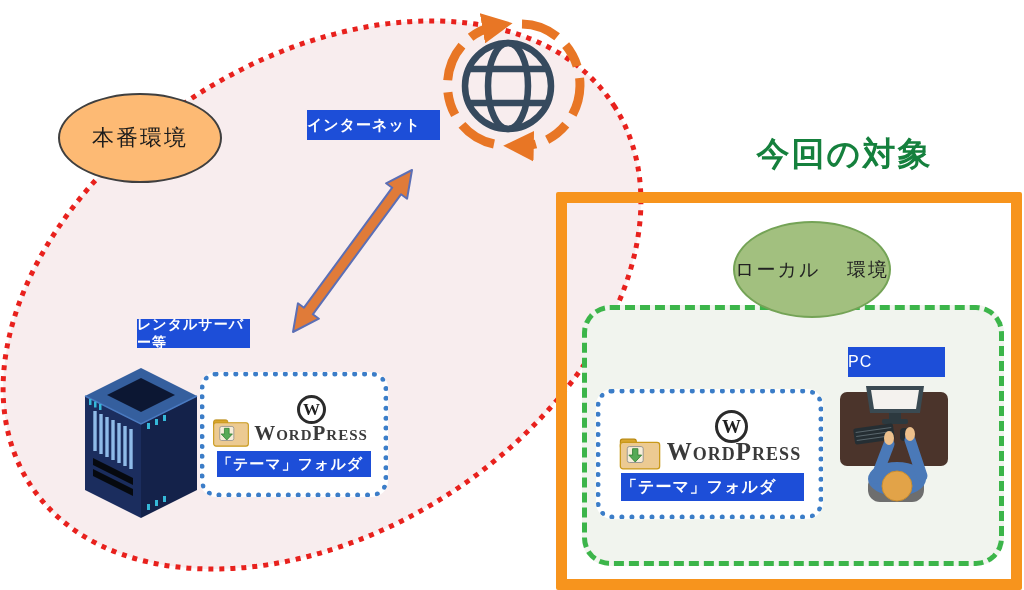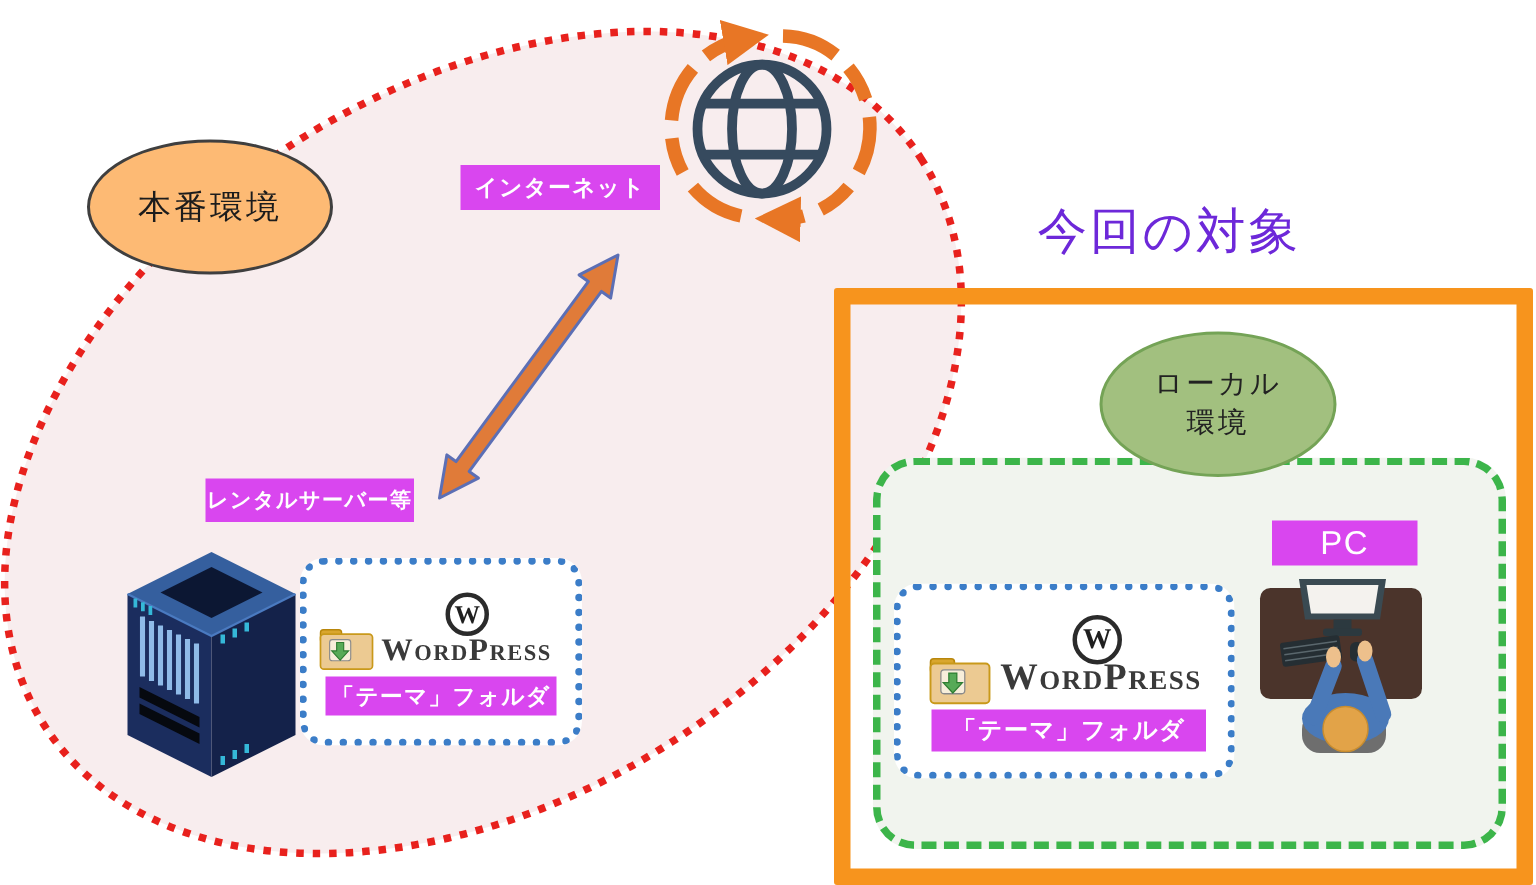--- a/index.html
+++ b/index.html
@@ -3,47 +3,47 @@
 <meta charset="utf-8">
 <style>
   html,body{margin:0;padding:0;}
   body{
     width:1024px;height:590px;position:relative;overflow:hidden;
     background:#ffffff;
     font-family:"Liberation Sans","DejaVu Sans",sans-serif;
   }
   
   .lbl-black{
-    position:absolute;background:#d946ef;color:#ffffff;
-    display:flex;align-items:center;justify-content:center;
+    position:absolute;background:#1d4ed8;color:#ffffff;
+    display:flex;align-items:center;justify-content:flex-start;
     font-weight:700;letter-spacing:1px;box-sizing:border-box;
   }
   
   .prod-badge{
     position:absolute;left:58px;top:93px;width:164px;height:90px;
     background:#fdba74;border:2px solid #3f3f3f;border-radius:50%;
     display:flex;align-items:center;justify-content:center;
     font-size:22px;color:#1c1c1c;letter-spacing:2px;z-index:3;box-sizing:border-box;
   }
   
   .local-badge{
     position:absolute;left:733px;top:221px;width:158px;height:97px;
     background:#a2c07f;border:2px solid #74a356;border-radius:50%;
-    display:flex;flex-direction:column;align-items:center;justify-content:center;
+    display:flex;flex-direction:row;align-items:center;justify-content:space-between;
     font-size:19px;color:#222;letter-spacing:2px;line-height:1.35;z-index:4;box-sizing:border-box;
   }
   
   .target-frame{
     position:absolute;left:556px;top:192px;width:466px;height:398px;
     border:11px solid #f7941d;border-radius:2px;background:transparent;
     z-index:2;box-sizing:border-box;
   }
   .target-title{
-    position:absolute;left:672px;top:132px;width:215px;
-    font-size:33px;font-weight:400;color:#6d28d9;text-align:center;
+    position:absolute;left:737px;top:132px;width:215px;
+    font-size:33px;font-weight:700;color:#15803d;text-align:center;
     letter-spacing:2px;z-index:3;
   }
   
   .local-area{
     position:absolute;left:582px;top:305px;width:422px;height:261px;
     border:5px dashed #3cb54a;border-radius:28px;background:#f1f4ee;
     z-index:1;box-sizing:border-box;
   }
   
   .wp-box{
@@ -96,21 +96,21 @@
     <line x1="29" y1="69" x2="107" y2="69"></line>
     <line x1="29" y1="103" x2="107" y2="103"></line>
   </g>
 </svg>
 
 <svg class="z3" style="left:283px;top:160px;" width="145" height="182" viewBox="0 0 145 182">
   <path d="M10,172 L35.9,158.7 L29.8,154.3 L118,34.3 L124.1,38.7 L129,10
            L103.1,23.3 L109.2,27.7 L21,147.7 L14.9,143.3 Z" fill="#e07b39" stroke="#5c6fb5" stroke-width="2" stroke-linejoin="round"></path>
 </svg>
 
-<div class="lbl-black z3" style="left:137px;top:319px;width:139px;height:29px;font-size:14px;">
+<div class="lbl-black z3" style="left:137px;top:319px;width:113px;height:29px;font-size:14px;">
   <span>レンタルサーバー等</span>
 </div>
 
 <svg class="z3" style="left:85px;top:366px;" width="112" height="152" viewBox="0 0 112 152">
   <polygon points="56,2 112,30 56,58 0,30" fill="#355f9e"></polygon>
   <polygon points="56,12 90,29 56,46 22,29" fill="#0c1733"></polygon>
   <polygon points="0,30 56,58 56,152 0,124" fill="#1b2d5e"></polygon>
   <polygon points="112,30 56,58 56,152 112,124" fill="#14224a"></polygon>
   <polyline points="0,30 56,58 112,30" stroke="#4a7ac0" stroke-width="1.5" fill="none"></polyline>
   <g stroke="#8fbbe8" stroke-width="3.4">
@@ -161,21 +161,21 @@
 
 <div class="target-frame"></div>
 
 <div class="local-area"></div>
 
 <div class="local-badge">
   <div>ローカル</div>
   <div>環境</div>
 </div>
 
-<div class="lbl-black z3" style="left:848px;top:347px;width:97px;height:30px;font-size:22px;font-weight:400;">
+<div class="lbl-black z3" style="left:848px;top:347px;width:97px;height:30px;font-size:16px;font-weight:400;">
   <span>PC</span>
 </div>
 
 <svg class="z3" style="left:840px;top:386px;" width="112" height="120" viewBox="0 0 112 120">
   <rect x="0" y="6" width="108" height="74" rx="7" fill="#4b342b"></rect>
   <polygon points="26,0 84,0 80,27 30,27" fill="#3a4a52"></polygon>
   <polygon points="31,4 79,4 76,23 34,23" fill="#f4f2ee"></polygon>
   <rect x="49" y="27" width="12" height="7" fill="#2c393f"></rect>
   <rect x="42" y="33" width="26" height="5" rx="2" fill="#2c393f"></rect>
   <g transform="rotate(-8 34 48)">

